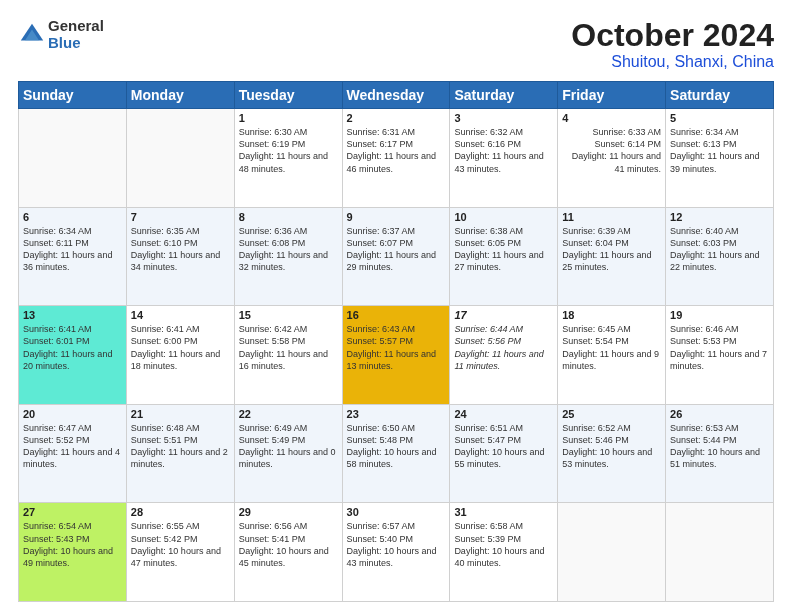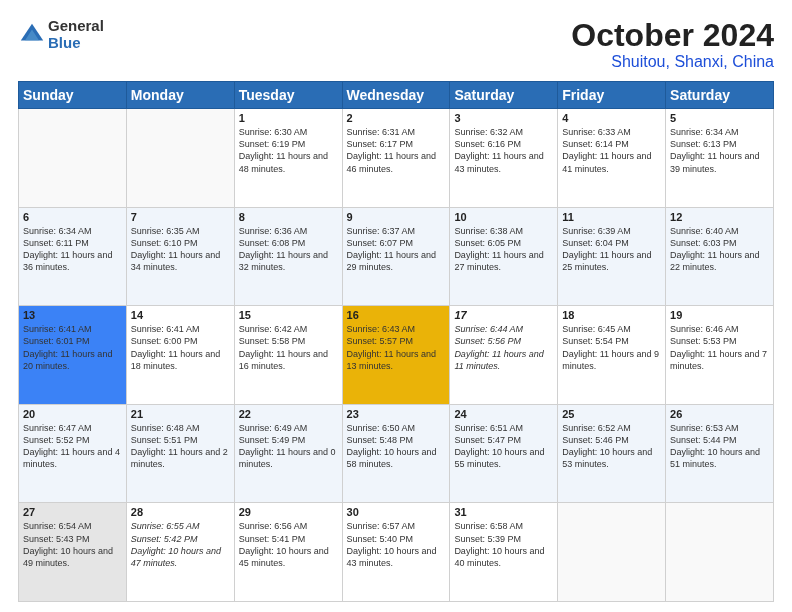--- a/index.html
+++ b/index.html
@@ -151,21 +151,21 @@
 Daylight: 11 hours and 46 minutes.</div>
           </td>
           <td style="background: rgb(255, 255, 255);">
             <span class="day-num">3</span>
             <div class="day-info" style="white-space: pre-line;">Sunrise: 6:32 AM
 Sunset: 6:16 PM
 Daylight: 11 hours and 43 minutes.</div>
           </td>
           <td style="background: rgb(255, 255, 255);">
             <span class="day-num">4</span>
-            <div class="day-info" style="white-space: pre-line;">Sunrise: 6:33 AM
+            <div class="day-info" style="white-space: pre-line; text-align: right;">Sunrise: 6:33 AM
 Sunset: 6:14 PM
 Daylight: 11 hours and 41 minutes.</div>
           </td>
           <td style="background: rgb(255, 255, 255);">
             <span class="day-num">5</span>
             <div class="day-info" style="white-space: pre-line;">Sunrise: 6:34 AM
 Sunset: 6:13 PM
 Daylight: 11 hours and 39 minutes.</div>
           </td>
         </tr>
@@ -207,21 +207,21 @@
 Daylight: 11 hours and 25 minutes.</div>
           </td>
           <td style="background: rgb(240, 245, 251);">
             <span class="day-num">12</span>
             <div class="day-info" style="white-space: pre-line;">Sunrise: 6:40 AM
 Sunset: 6:03 PM
 Daylight: 11 hours and 22 minutes.</div>
           </td>
         </tr>
         <tr>
-          <td style="background: #3b82f6;">
+          <td style="background: #5eead4;">
             <span class="day-num">13</span>
             <div class="day-info" style="white-space: pre-line;">Sunrise: 6:41 AM
 Sunset: 6:01 PM
 Daylight: 11 hours and 20 minutes.</div>
           </td>
           <td style="background: rgb(255, 255, 255);">
             <span class="day-num">14</span>
             <div class="day-info" style="white-space: pre-line;">Sunrise: 6:41 AM
 Sunset: 6:00 PM
 Daylight: 11 hours and 18 minutes.</div>
@@ -295,29 +295,29 @@
 Daylight: 10 hours and 53 minutes.</div>
           </td>
           <td style="background: rgb(240, 245, 251);">
             <span class="day-num">26</span>
             <div class="day-info" style="white-space: pre-line;">Sunrise: 6:53 AM
 Sunset: 5:44 PM
 Daylight: 10 hours and 51 minutes.</div>
           </td>
         </tr>
         <tr>
-          <td style="background: #e5e5e5;">
+          <td style="background: #bef264;">
             <span class="day-num">27</span>
             <div class="day-info" style="white-space: pre-line;">Sunrise: 6:54 AM
 Sunset: 5:43 PM
 Daylight: 10 hours and 49 minutes.</div>
           </td>
           <td style="background: rgb(255, 255, 255);">
             <span class="day-num">28</span>
-            <div class="day-info" style="white-space: pre-line; font-style: italic;">Sunrise: 6:55 AM
+            <div class="day-info" style="white-space: pre-line;">Sunrise: 6:55 AM
 Sunset: 5:42 PM
 Daylight: 10 hours and 47 minutes.</div>
           </td>
           <td style="background: rgb(255, 255, 255);">
             <span class="day-num">29</span>
             <div class="day-info" style="white-space: pre-line;">Sunrise: 6:56 AM
 Sunset: 5:41 PM
 Daylight: 10 hours and 45 minutes.</div>
           </td>
           <td style="background: rgb(255, 255, 255);">

